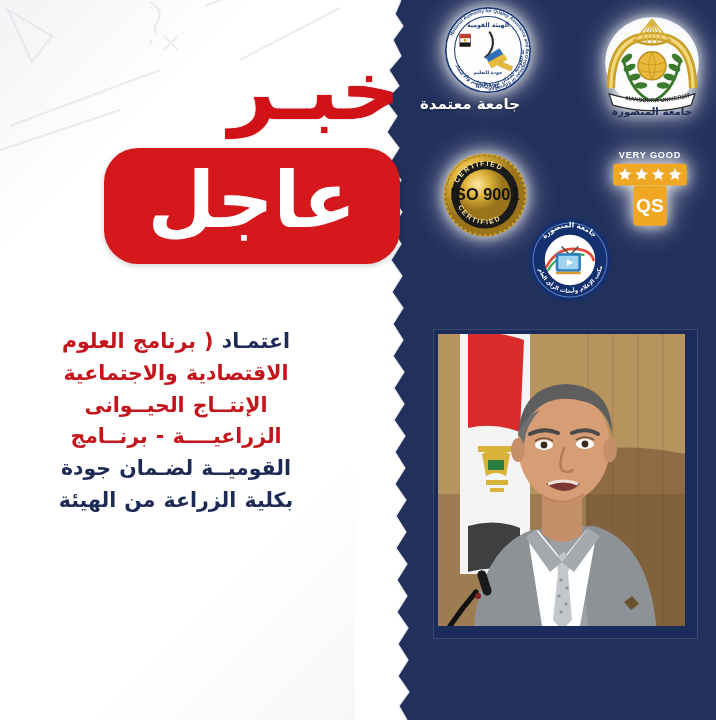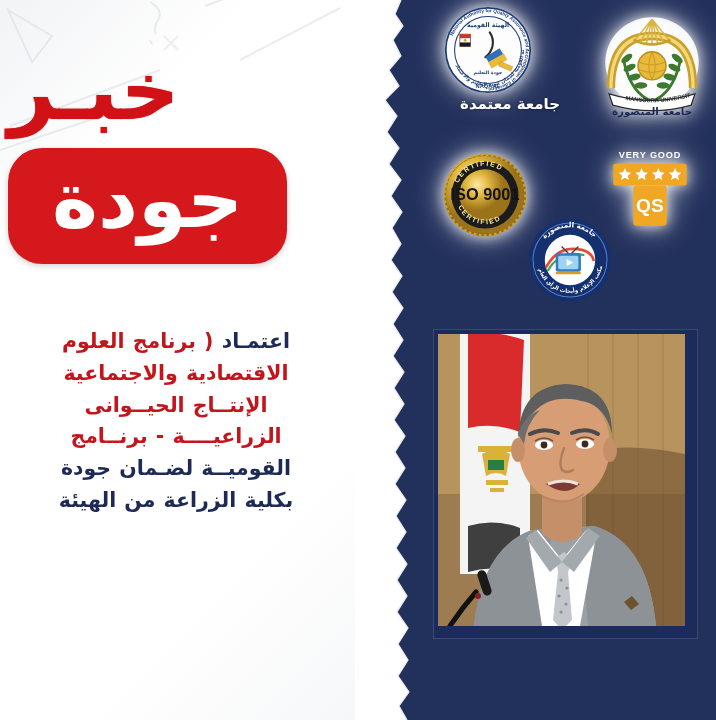--- a/index.html
+++ b/index.html
@@ -34,22 +34,21 @@
     background:#22305c;
   }
   .torn{
     position:absolute;top:0;left:355px;width:70px;height:720px;
     pointer-events:none;
   }
 
   
   .headline-wrap{
     position:absolute;left:0;top:48px;width:400px;
-    text-align:left;
-    padding-left:8px;
+    text-align:right;
   }
   .khabar{
     font-family:"DejaVu Sans","Liberation Sans",sans-serif;
     font-weight:700;
     font-size:82px;
     line-height:1.05;
     color:#d01217;
     letter-spacing:2px;
     direction:rtl;
     text-shadow:0 0 1px #d01217;
@@ -89,21 +88,21 @@
   .body-text .navytext{color:#1d2a55;}
   .body-text .redtext{color:#c3161c;}
   .body-line{display:block;white-space:nowrap;}
 
   
   .logo{position:absolute;}
 
   .logo-naqaae{left:444px;top:6px;width:88px;height:88px;}
   .naqaae-caption{
     position:absolute;left:420px;top:95px;width:140px;
-    text-align:right;direction:rtl;
+    text-align:left;direction:rtl;
     color:#ffffff;font-weight:700;font-size:15px;
     font-family:"DejaVu Sans","Liberation Sans",sans-serif;
     text-shadow:0 0 3px rgba(0,0,0,.5);
   }
 
   .logo-mansoura{left:596px;top:8px;width:112px;height:112px;}
 
   .logo-iso{left:442px;top:152px;width:86px;height:86px;}
 
   .logo-qs{left:608px;top:148px;width:84px;height:96px;}
@@ -165,21 +164,21 @@
       L48,308 L38,324 L48,340 L38,356 L49,372 L39,388
       L49,404 L39,420 L50,436 L40,452 L50,468 L40,484
       L51,500 L41,516 L51,532 L41,548 L52,564 L42,580
       L52,596 L42,612 L53,628 L43,644 L53,660 L43,676
       L54,692 L44,706 L52,720"></path>
   </svg>
 
   <div class="headline-wrap">
     <div class="khabar">خبـر</div>
     <div class="agel-box">
-      <div class="agel">جودة</div>
+      <div class="agel">عاجل</div>
     </div>
   </div>
 
   <div class="body-text">
     <span class="body-line"><span class="navytext">اعتمـاد</span> <span class="redtext">( برنامج العلوم</span></span>
     <span class="body-line redtext">الاقتصادية والاجتماعية</span>
     <span class="body-line redtext">الإنتــاج الحيــوانى</span>
     <span class="body-line redtext">الزراعيــــة  -  برنــامج</span>
     <span class="body-line navytext">القوميــة لضـمان جودة</span>
     <span class="body-line navytext">بكلية الزراعة من الهيئة</span>

